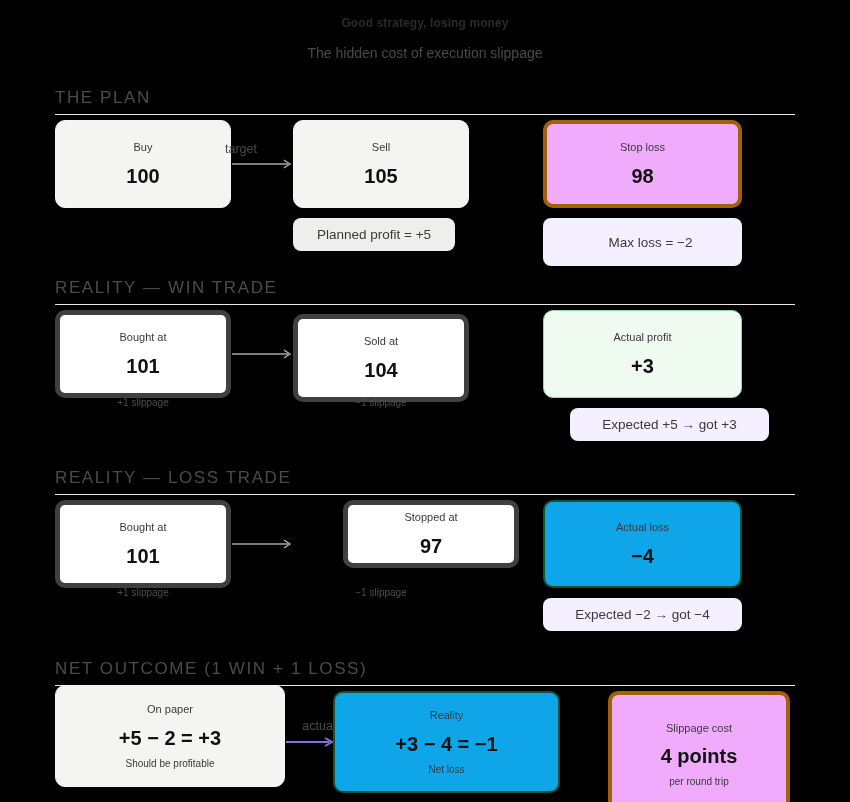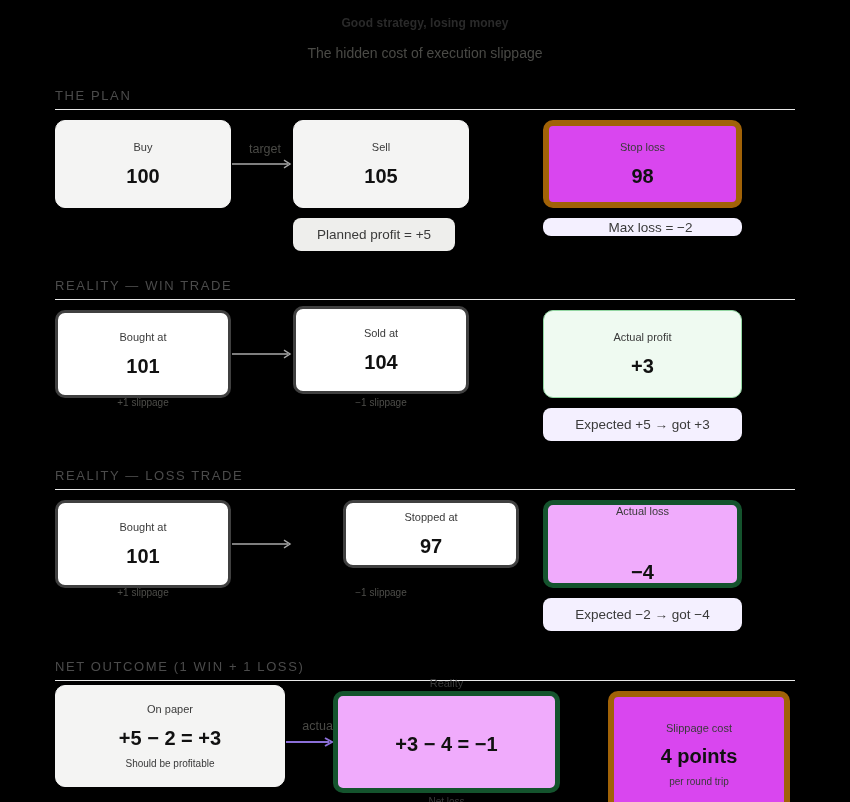--- a/index.html
+++ b/index.html
@@ -44,21 +44,21 @@
     color: #4a4a46;
   }
 
   
   .section-head {
     position: absolute;
     left: 55px;
     width: 740px;
   }
   .section-label {
-    font-size: 13px;
+    font-size: 17px;
     letter-spacing: 1.6px;
     color: #4b4b4b;
     font-weight: 400;
     text-transform: uppercase;
     white-space: nowrap;
   }
   .section-rule {
     margin-top: 6px;
     height: 1px;
     width: 740px;
@@ -90,24 +90,24 @@
     margin-top: 11px;
   }
   .box .sub {
     font-size: 10px;
     color: #3a3a3a;
     line-height: 1.1;
     margin-top: 9px;
   }
 
   .box--plan  { background: #f4f4f3; border: 1px solid #f4f4f3; }
-  .box--white { background: #ffffff; border: 3px solid #404040; }
-  .box--purple{ background: #d946ef; border: 6px solid #a16207; }
+  .box--white { background: #ffffff; border: 5px solid #404040; }
+  .box--purple{ background: #f0abfc; border: 4px solid #a16207; }
   .box--green { background: #effaf1; border: 1px solid #92d6a2; }
-  .box--red   { background: #f0abfc; border: 5px solid #14532d; gap: 32px; }
+  .box--red   { background: #0ea5e9; border: 2px solid #14532d; }
 
   
   .note {
     position: absolute;
     box-sizing: border-box;
     border-radius: 8px;
     display: flex;
     align-items: center;
     justify-content: center;
     font-size: 13.5px;
@@ -152,72 +152,72 @@
   <div class="section-head" style="top:88px;">
     <div class="section-label">THE PLAN</div>
     <div class="section-rule"></div>
   </div>
 
   <div class="box box--plan" style="left:55px; top:120px; width:176px; height:88px;">
     <div class="cap">Buy</div>
     <div class="val">100</div>
   </div>
 
-  <div class="arrow-label" style="left:241px; top:142px; width:48px;">target</div>
+  <div class="arrow-label" style="left:217px; top:142px; width:48px;">target</div>
   <div class="arrow" style="left:232px; top:159px; width:60px;">
     <svg width="60" height="10" viewBox="0 0 60 10">
       <line x1="0" y1="5" x2="56" y2="5" stroke="#a8a8a8" stroke-width="1.4"></line>
       <path d="M52 1.2 L58 5 L52 8.8" fill="none" stroke="#a8a8a8" stroke-width="1.4"></path>
     </svg>
   </div>
 
   <div class="box box--plan" style="left:293px; top:120px; width:176px; height:88px;">
     <div class="cap">Sell</div>
     <div class="val">105</div>
   </div>
 
   <div class="box box--purple" style="left:543px; top:120px; width:199px; height:88px;">
     <div class="cap">Stop loss</div>
     <div class="val">98</div>
   </div>
 
   <div class="note note--gray" style="left:293px; top:218px; width:162px; height:33px;">Planned profit = +5</div>
-  <div class="note note--purple" style="left:543px; top:218px; width:199px; height:18px;padding-left:16px;">Max loss = −2</div>
+  <div class="note note--purple" style="left:543px; top:218px; width:199px; height:48px;padding-left:16px;">Max loss = −2</div>
 
   <div class="section-head" style="top:278px;">
     <div class="section-label">REALITY — WIN TRADE</div>
     <div class="section-rule"></div>
   </div>
 
   <div class="box box--white" style="left:55px; top:310px; width:176px; height:88px;">
     <div class="cap">Bought at</div>
     <div class="val">101</div>
   </div>
 
   <div class="arrow" style="left:232px; top:349px; width:60px;">
     <svg width="60" height="10" viewBox="0 0 60 10">
       <line x1="0" y1="5" x2="56" y2="5" stroke="#a8a8a8" stroke-width="1.4"></line>
       <path d="M52 1.2 L58 5 L52 8.8" fill="none" stroke="#a8a8a8" stroke-width="1.4"></path>
     </svg>
   </div>
 
-  <div class="box box--white" style="left:293px; top:306px; width:176px; height:88px;">
+  <div class="box box--white" style="left:293px; top:314px; width:176px; height:88px;">
     <div class="cap">Sold at</div>
     <div class="val">104</div>
   </div>
 
   <div class="box box--green" style="left:543px; top:310px; width:199px; height:88px;">
     <div class="cap">Actual profit</div>
     <div class="val">+3</div>
   </div>
 
   <div class="caption" style="left:55px; top:397px; width:176px;">+1 slippage</div>
   <div class="caption" style="left:293px; top:397px; width:176px;">−1 slippage</div>
 
-  <div class="note note--purple" style="left:543px; top:408px; width:199px; height:33px;">Expected +5 → got +3</div>
+  <div class="note note--purple" style="left:570px; top:408px; width:199px; height:33px;">Expected +5 → got +3</div>
 
   <div class="section-head" style="top:468px;">
     <div class="section-label">REALITY — LOSS TRADE</div>
     <div class="section-rule"></div>
   </div>
 
   <div class="box box--white" style="left:55px; top:500px; width:176px; height:88px;">
     <div class="cap">Bought at</div>
     <div class="val">101</div>
   </div>

